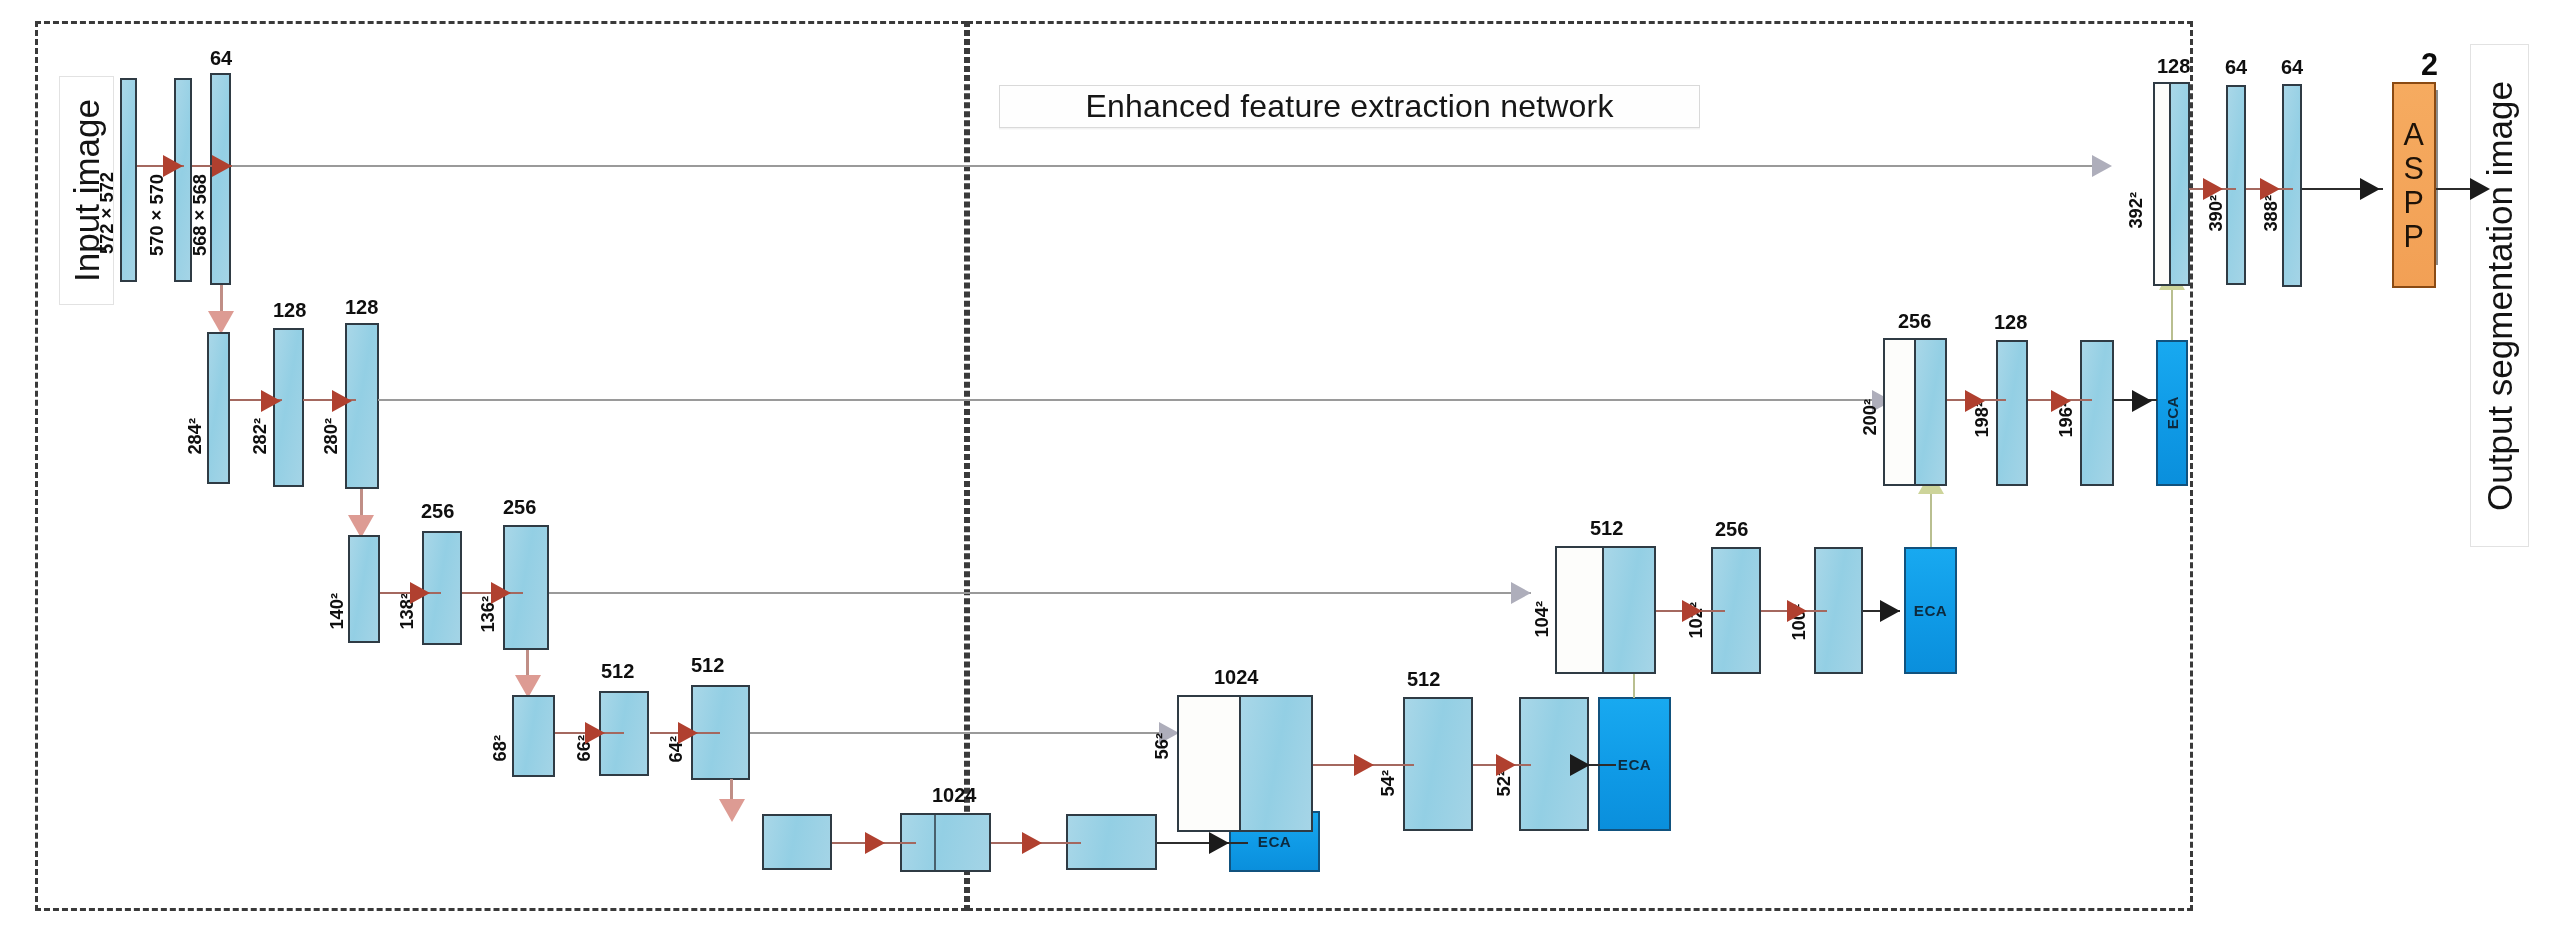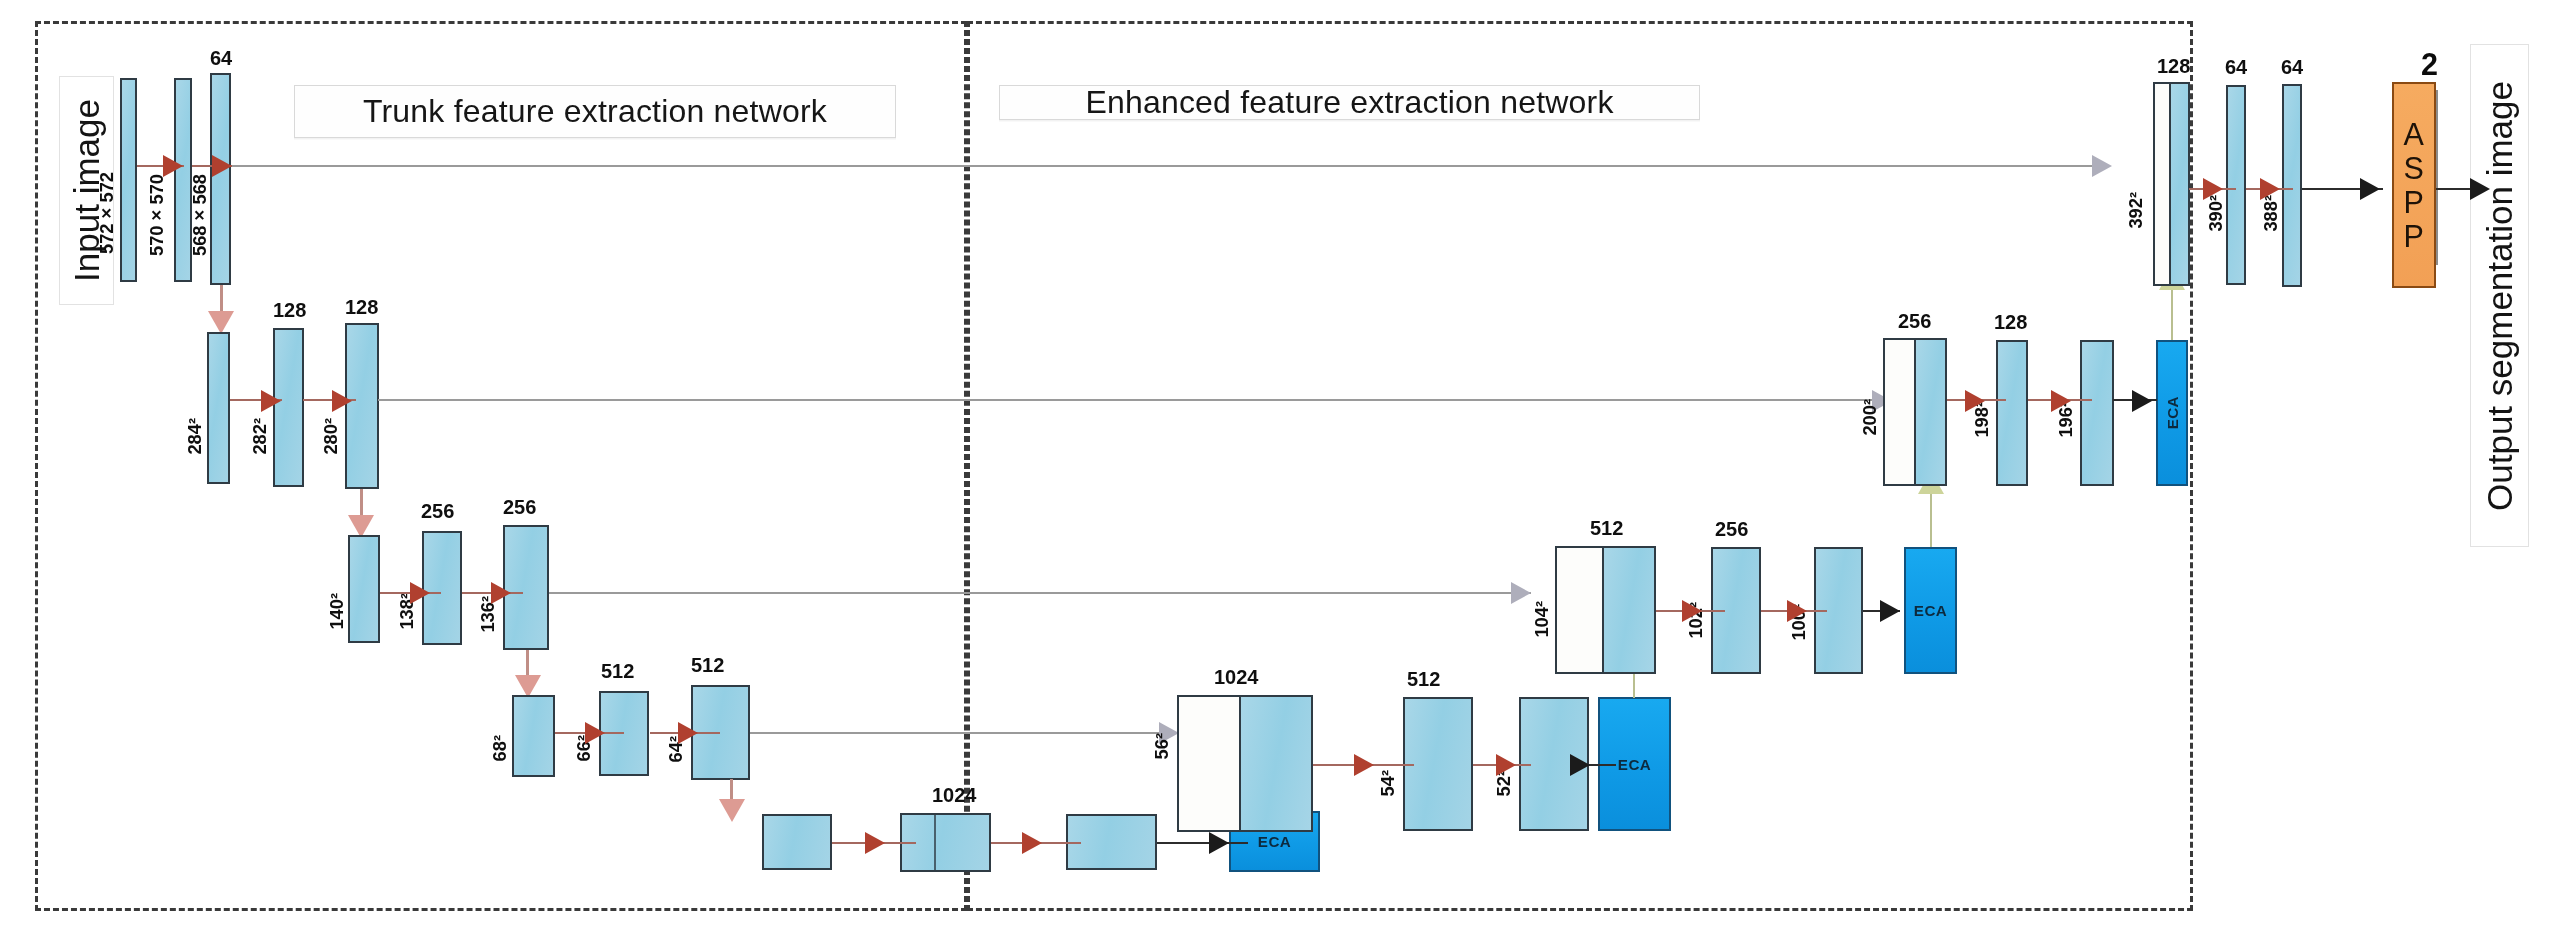--- a/index.html
+++ b/index.html
@@ -90,24 +90,21 @@
   .out-rule{position:absolute;width:2.3px;background:#8c8c8c;}
 </style>
 </head>
 <body>
 
 <div id="canvas">
 
   <div class="dashed-box" style="left:35px;top:21.3px;width:932px;height:890px;"></div>
   <div class="dashed-box" style="left:967px;top:21.3px;width:1226px;height:890px;"></div>
 
-  <div class="caption-box" style="left:294px;top:85px;width:602px;height:53px;">
-    <span>Trunk feature extraction network</span>
-  </div>
-  <div class="caption-box" style="left:999px;top:85px;width:701px;height:35px;">
+  <div class="caption-box" style="left:999px;top:85px;width:701px;height:43px;">
     <span>Enhanced feature extraction network</span>
   </div>
 
   <div class="side-box" style="left:59px;top:76px;width:55px;height:229px;">
     <span>Input image</span>
   </div>
 
   <div class="side-box" style="left:2470px;top:44px;width:59px;height:503px;">
     <span>Output segmentation image</span>
   </div>

